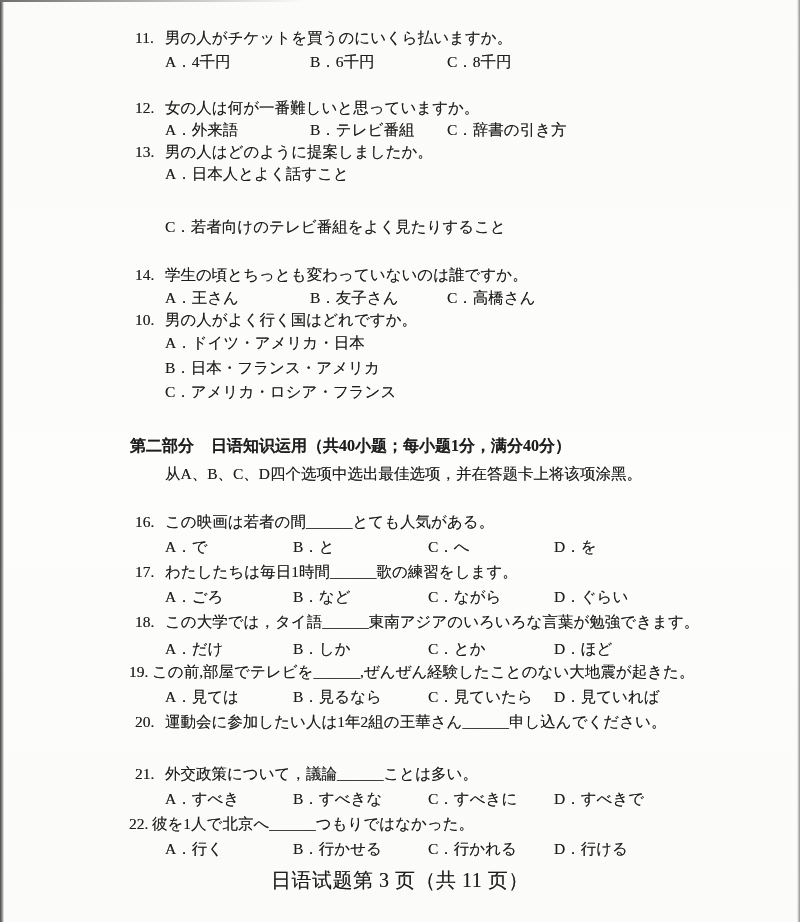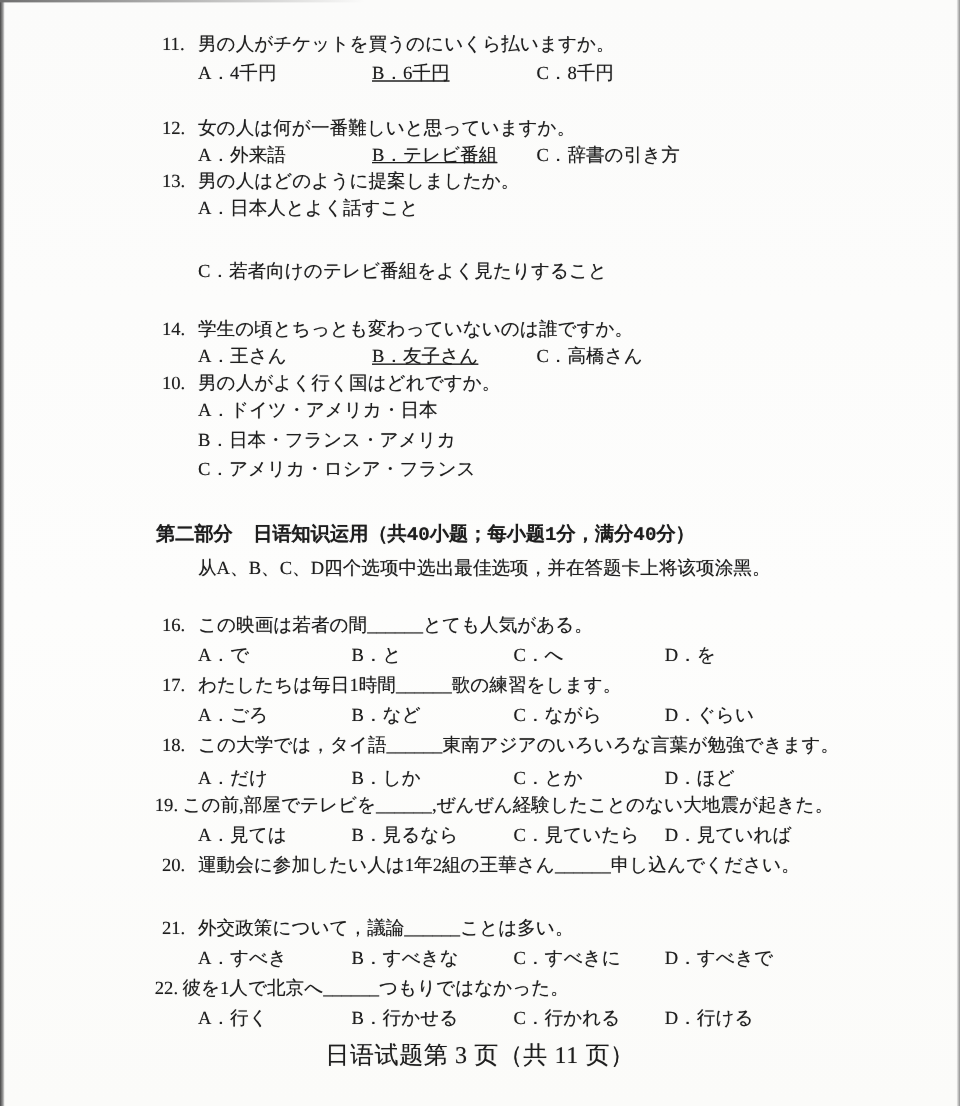--- a/index.html
+++ b/index.html
@@ -19,25 +19,25 @@
   .edge-right{right:0;width:3px;background:linear-gradient(to left,#8f8f8f,rgba(255,255,255,0));}
   .edge-top{position:absolute;top:0;left:0;width:38%;height:2px;background:linear-gradient(to right,#6f6f6f,rgba(255,255,255,0));}
 
   .line{position:absolute;left:135px;line-height:22px;white-space:nowrap;}
   .optrow,.optline,.instr{left:165px;}
   .tight{left:129px;}
   .qnum{display:inline-block;width:30px;}
   .tight .qnum{width:23px;}
   .opt{display:inline-block;}
   .ca3{width:145px;}
-  .cb3{width:137px;text-decoration:underline;}
+  .cb3{width:137px;}
   .ca4{width:128px;}
   .cb4{width:135px;}
   .cc4{width:126px;}
-  .header{left:130px;font-weight:700;font-size:16px;font-family:Liberation Mono, monospace;}
+  .header{left:130px;font-weight:700;font-size:16px;}
   .hpart{margin-right:17px;}
   .footer{left:0;width:100%;text-align:center;font-size:20px;letter-spacing:.5px;}
 </style>
 </head>
 <body>
 
 <div class="page scan-ink">
   <div class="edge edge-left"></div>
   <div class="edge edge-right"></div>
   <div class="edge-top"></div>

